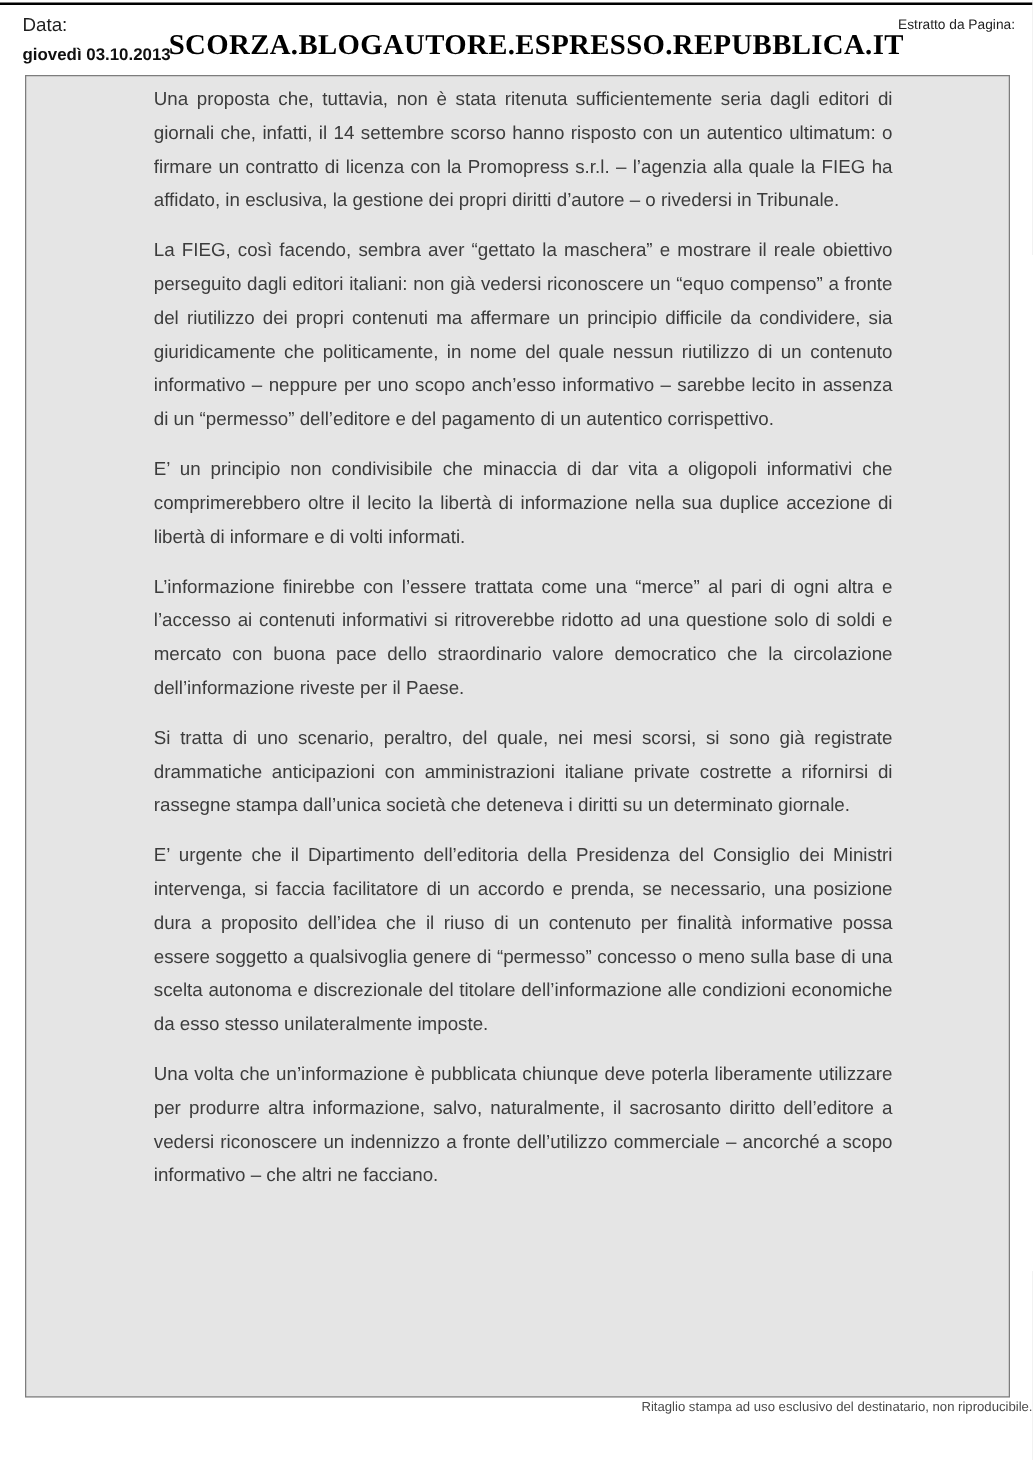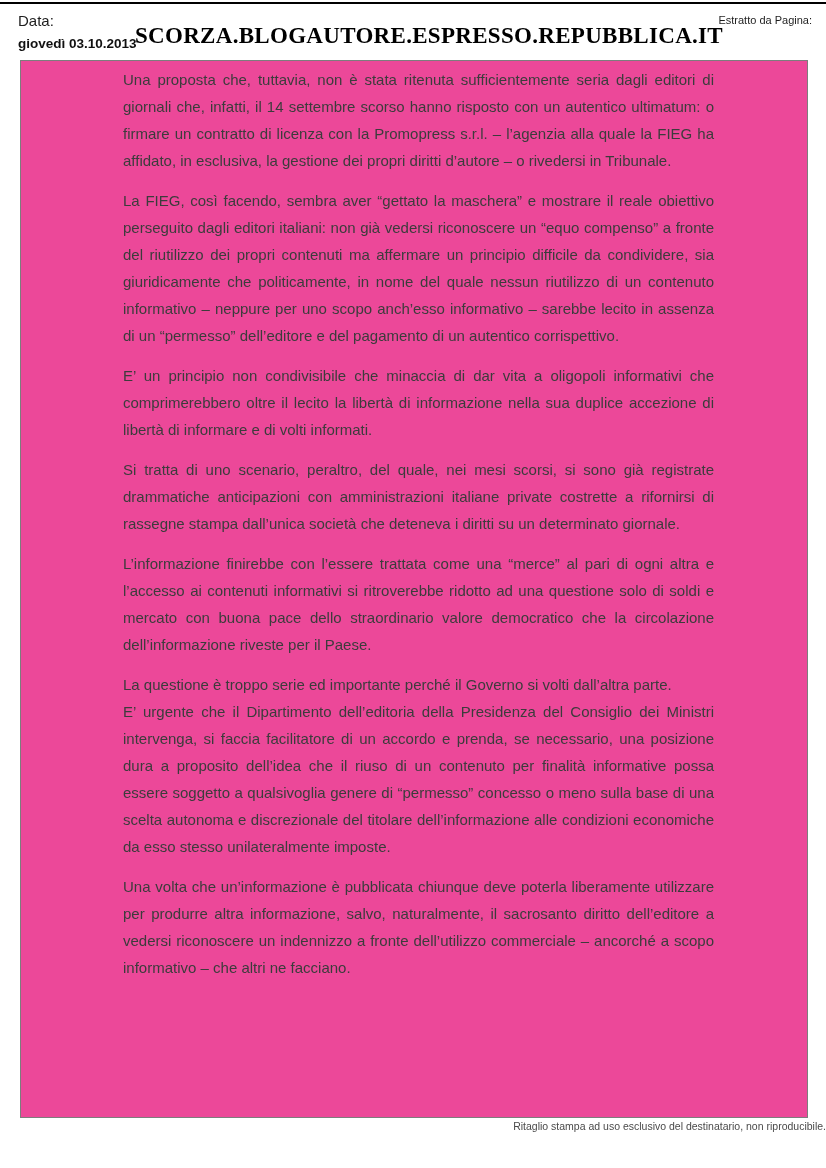--- a/index.html
+++ b/index.html
@@ -32,21 +32,21 @@
   .hdr-right {
     position: absolute; top: 14px; right: 14px;
     font-size: 11px; color: #1e1e1e;
   }
   .content-box {
     position: absolute; top: 60px; left: 20px;
     width: 788px; height: 1058px;
     box-sizing: border-box;
     border: 1px solid #7d7d7d;
     padding: 5px 93px 0 102px;
-    background: #ec4899;
+    background: #e5e5e5;
   }
   .content-box p {
     margin: 0 0 13px 0;
     text-align: justify;
     font-size: 15px;
     line-height: 27px;
     color: #3c3c3c;
   }
   .content-box p.no-gap { margin-bottom: 0; }
   .footer-note {
@@ -67,22 +67,21 @@
   <h1 class="doc-title">SCORZA.BLOGAUTORE.ESPRESSO.REPUBBLICA.IT</h1>
 
   <div class="hdr-right">Estratto da Pagina:</div>
 
   <div class="hdr-date">giovedì 03.10.2013</div>
 
   <div class="content-box">
     <p>Una proposta che, tuttavia, non è stata ritenuta sufficientemente seria dagli editori di giornali che, infatti, il 14 settembre scorso hanno risposto con un autentico ultimatum: o firmare un contratto di licenza con la Promopress s.r.l. – l’agenzia alla quale la FIEG ha affidato, in esclusiva, la gestione dei propri diritti d’autore – o rivedersi in Tribunale.</p>
     <p>La FIEG, così facendo, sembra aver “gettato la maschera” e mostrare il reale obiettivo perseguito dagli editori italiani: non già vedersi riconoscere un “equo compenso” a fronte del riutilizzo dei propri contenuti ma affermare un principio difficile da condividere, sia giuridicamente che politicamente, in nome del quale nessun riutilizzo di un contenuto informativo – neppure per uno scopo anch’esso informativo – sarebbe lecito in assenza di un “permesso” dell’editore e del pagamento di un autentico corrispettivo.</p>
     <p>E’ un principio non condivisibile che minaccia di dar vita a oligopoli informativi che comprimerebbero oltre il lecito la libertà di informazione nella sua duplice accezione di libertà di informare e di volti informati.</p>
+    <p>L’informazione finirebbe con l’essere trattata come una “merce” al pari di ogni altra e l’accesso ai contenuti informativi si ritroverebbe ridotto ad una questione solo di soldi e mercato con buona pace dello straordinario valore democratico che la circolazione dell’informazione riveste per il Paese.</p>
     <p>Si tratta di uno scenario, peraltro, del quale, nei mesi scorsi, si sono già registrate drammatiche anticipazioni con amministrazioni italiane private costrette a rifornirsi di rassegne stampa dall’unica società che deteneva i diritti su un determinato giornale.</p>
-    <p>L’informazione finirebbe con l’essere trattata come una “merce” al pari di ogni altra e l’accesso ai contenuti informativi si ritroverebbe ridotto ad una questione solo di soldi e mercato con buona pace dello straordinario valore democratico che la circolazione dell’informazione riveste per il Paese.</p>
-    <p class="no-gap">La questione è troppo serie ed importante perché il Governo si volti dall’altra parte.</p>
     <p>E’ urgente che il Dipartimento dell’editoria della Presidenza del Consiglio dei Ministri intervenga, si faccia facilitatore di un accordo e prenda, se necessario, una posizione dura a proposito dell’idea che il riuso di un contenuto per finalità informative possa essere soggetto a qualsivoglia genere di “permesso” concesso o meno sulla base di una scelta autonoma e discrezionale del titolare dell’informazione alle condizioni economiche da esso stesso unilateralmente imposte.</p>
     <p>Una volta che un’informazione è pubblicata chiunque deve poterla liberamente utilizzare per produrre altra informazione, salvo, naturalmente, il sacrosanto diritto dell’editore a vedersi riconoscere un indennizzo a fronte dell’utilizzo commerciale – ancorché a scopo informativo – che altri ne facciano.</p>
   </div>
 
   <div class="footer-note">Ritaglio stampa ad uso esclusivo del destinatario, non riproducibile.</div>
 
 </div>
 
 </body></html>

